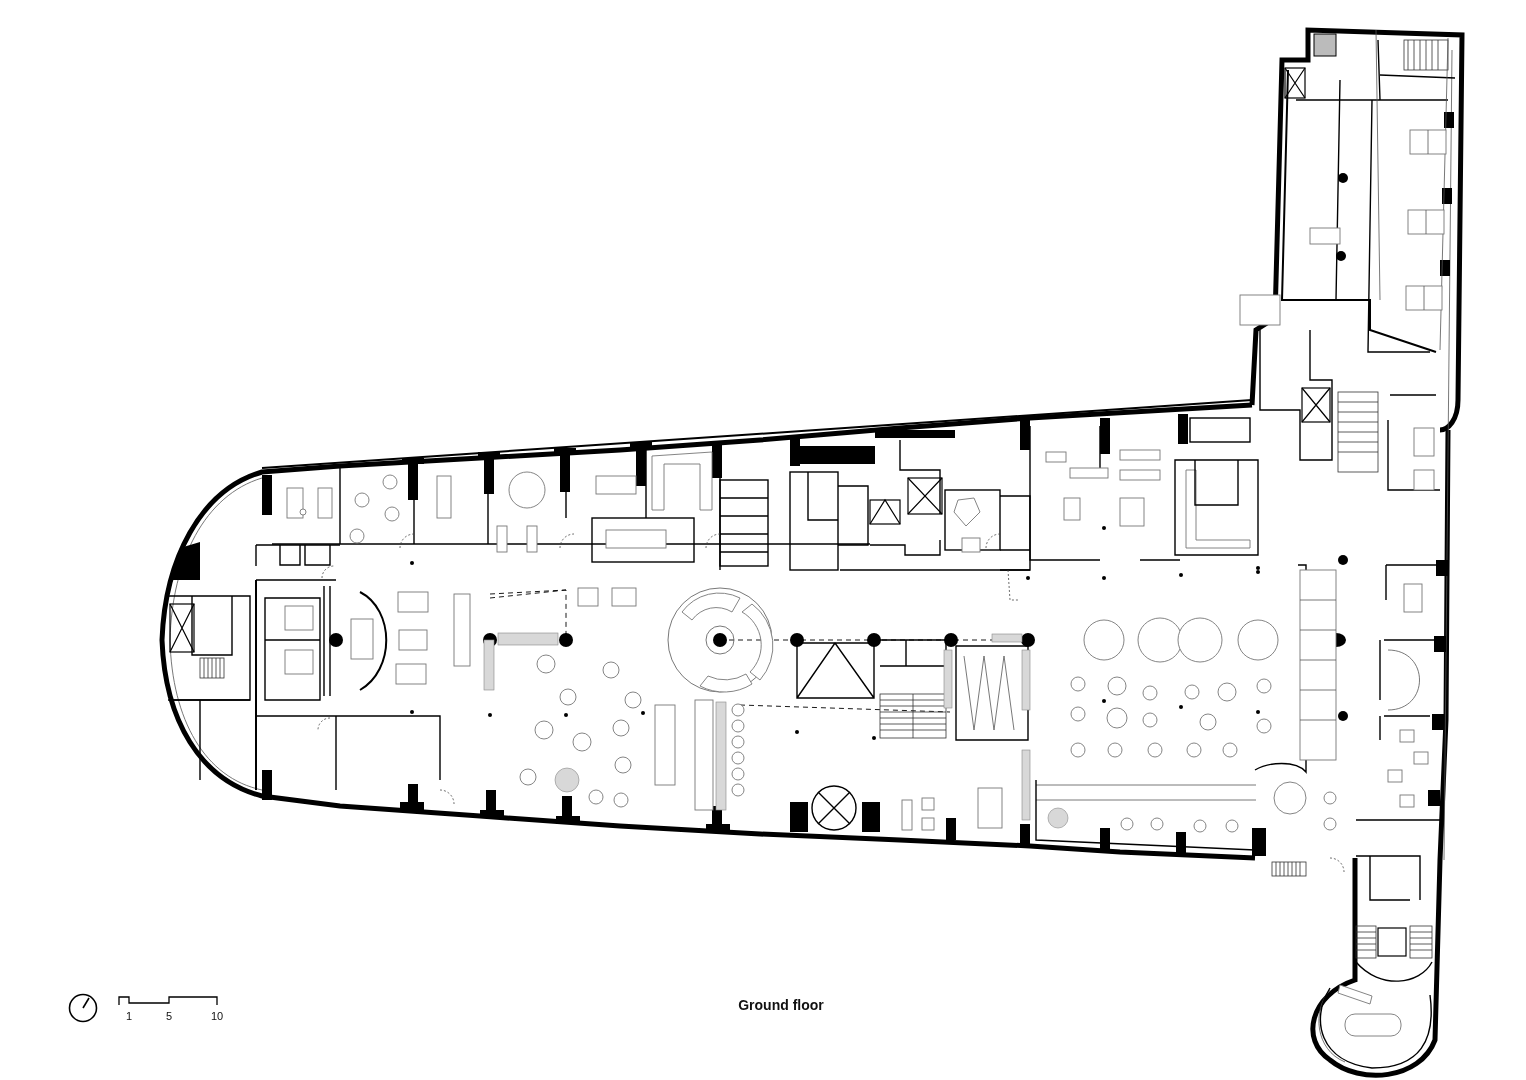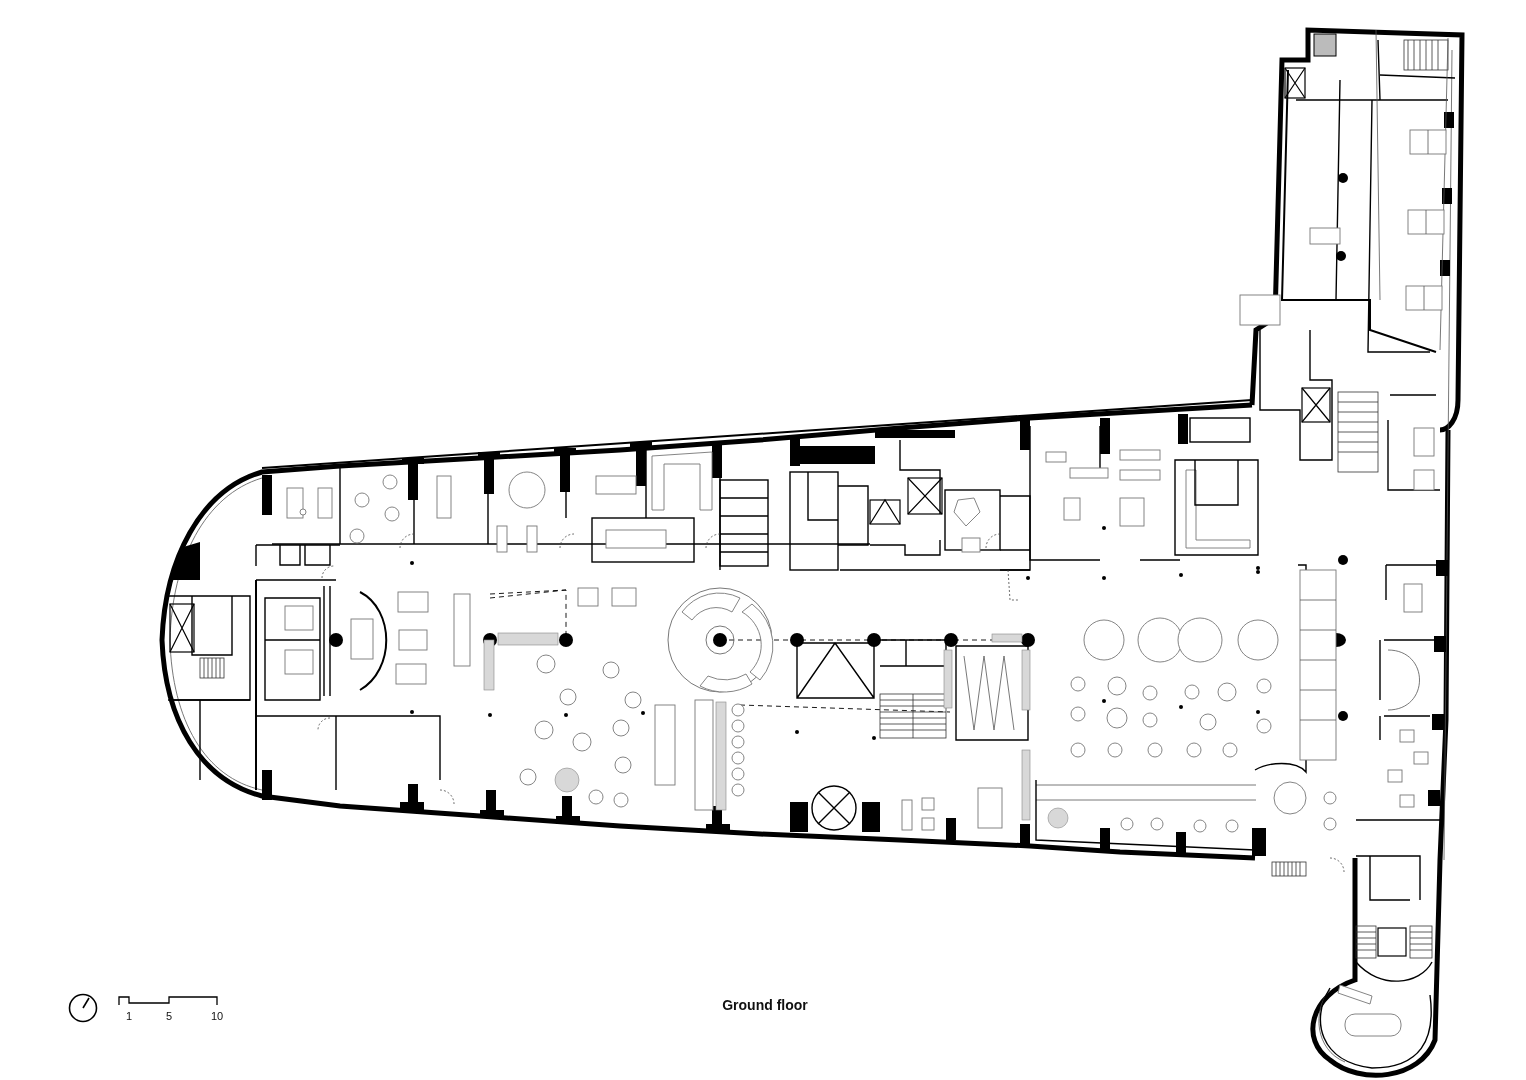--- a/index.html
+++ b/index.html
@@ -12,21 +12,21 @@
   .furn{fill:#fff;stroke:#777;stroke-width:0.9;}
   .pier{fill:#000;}
   .col{fill:#000;}
   .dot{fill:#000;}
   .dash{fill:none;stroke:#000;stroke-width:0.9;stroke-dasharray:5 4;}
   .door{fill:none;stroke:#444;stroke-width:0.8;stroke-dasharray:2 2;}
   .plant{fill:#d8d8d8;stroke:#888;stroke-width:0.6;}
   .stair{fill:none;stroke:#333;stroke-width:0.8;}
   .lift{fill:none;stroke:#000;stroke-width:1.2;}
   .hatch{fill:#bbb;stroke:#000;stroke-width:1;}
-  #caption{position:absolute;left:700px;top:997px;width:130px;text-align:center;font-size:14px;font-weight:bold;color:#111;}
+  #caption{position:absolute;left:716px;top:997px;width:130px;text-align:center;font-size:14px;font-weight:bold;color:#111;}
   #north{position:absolute;left:68px;top:993px;width:30px;height:30px;}
   #scale{position:absolute;left:115px;top:993px;width:120px;height:36px;}
   .scale-lbl{position:absolute;top:17px;font-size:11px;color:#111;}
 </style>
 </head>
 <body>
 
 <svg id="plan" viewBox="0 0 1526 1080" xmlns="http://www.w3.org/2000/svg">
 
   <g>

